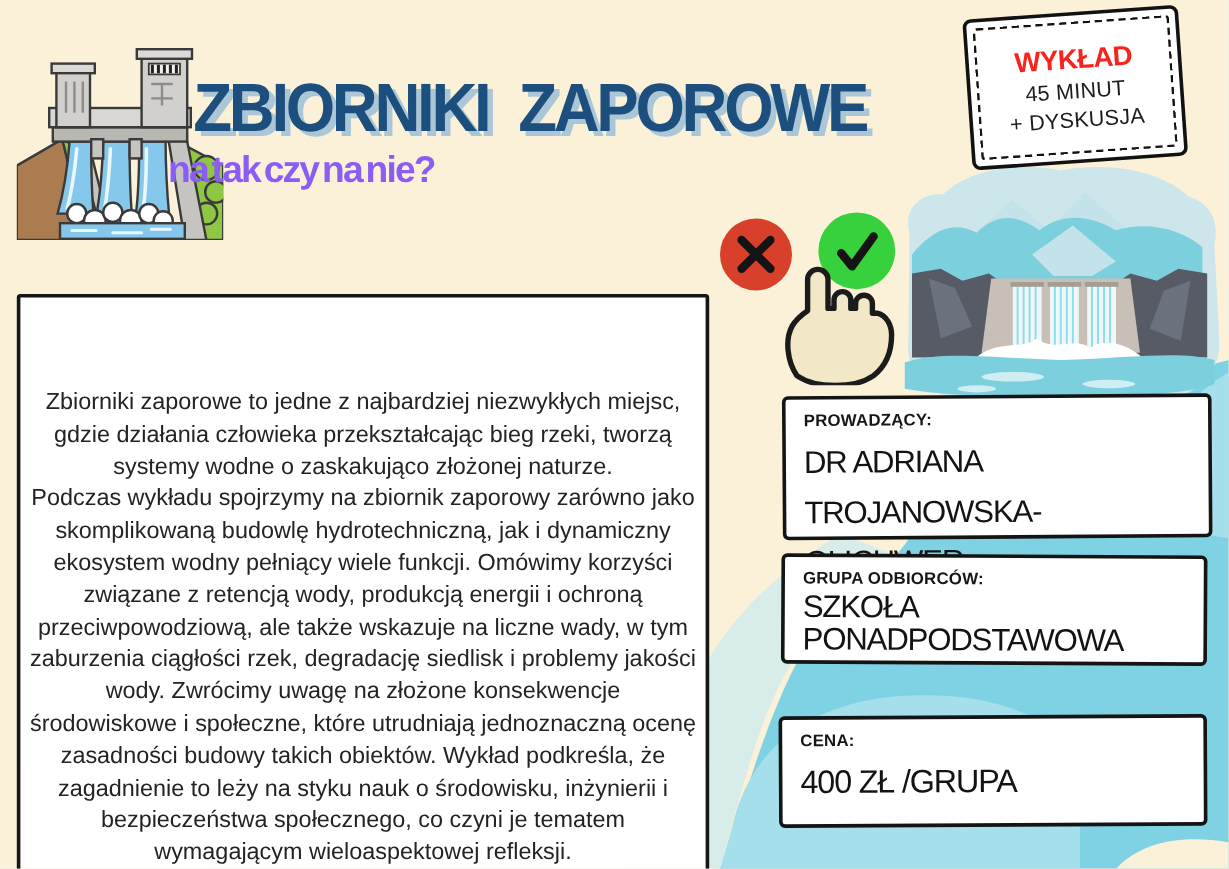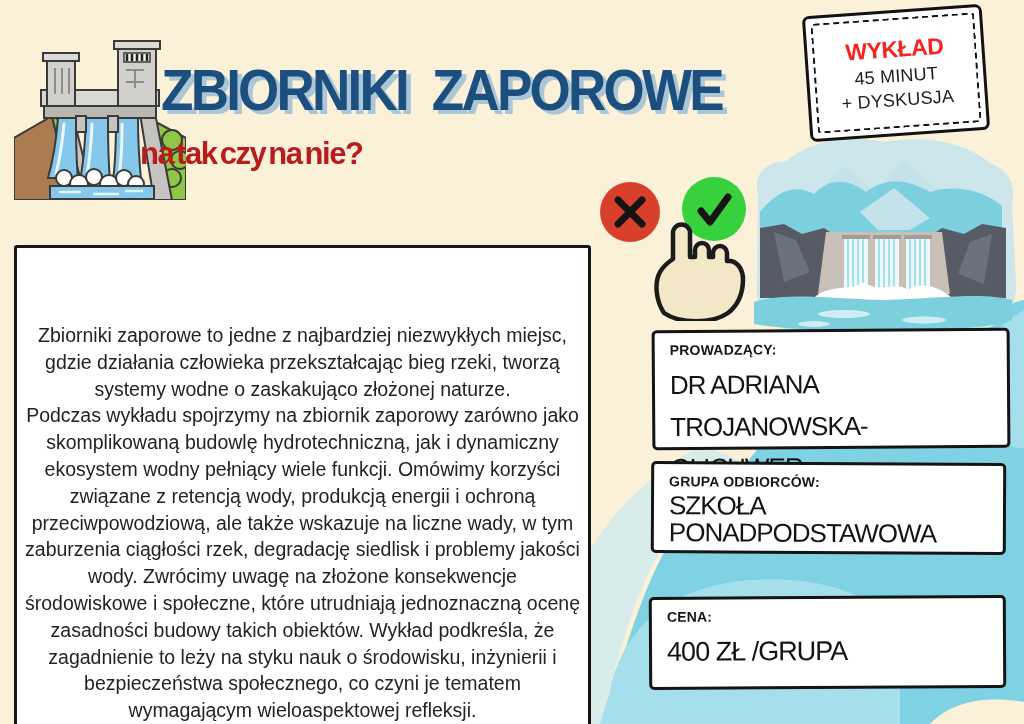--- a/index.html
+++ b/index.html
@@ -11,21 +11,21 @@
   
   .title-wrap{position:absolute;left:140px;top:62px;width:700px;text-align:left;z-index:2;}
   .main-title{
     margin:0;display:inline-block;white-space:nowrap;line-height:1;
     font-size:57px;font-weight:bold;color:#1d4f7e;
     letter-spacing:-3px;word-spacing:14px;
     text-shadow:5px 4px 0 #abc7d7;
     transform:scaleX(0.93);
   }
   .subtitle{
-    margin-top:18px;font-size:31px;font-weight:bold;color:#b91c1c;
+    margin-top:6px;font-size:31px;font-weight:bold;color:#8b5cf6;
     letter-spacing:-1.5px;word-spacing:-4px;line-height:1.1;
   }
   
   .ticket{
     position:absolute;left:806px;top:10px;width:180px;height:126px;
     background:#fff;border:3px solid #121212;border-radius:7px;
     transform:rotate(-4deg);z-index:3;box-sizing:border-box;padding:5px;
   }
   .ticket-inner{
     width:100%;height:100%;box-sizing:border-box;border:2.5px dashed #121212;border-radius:3px;

